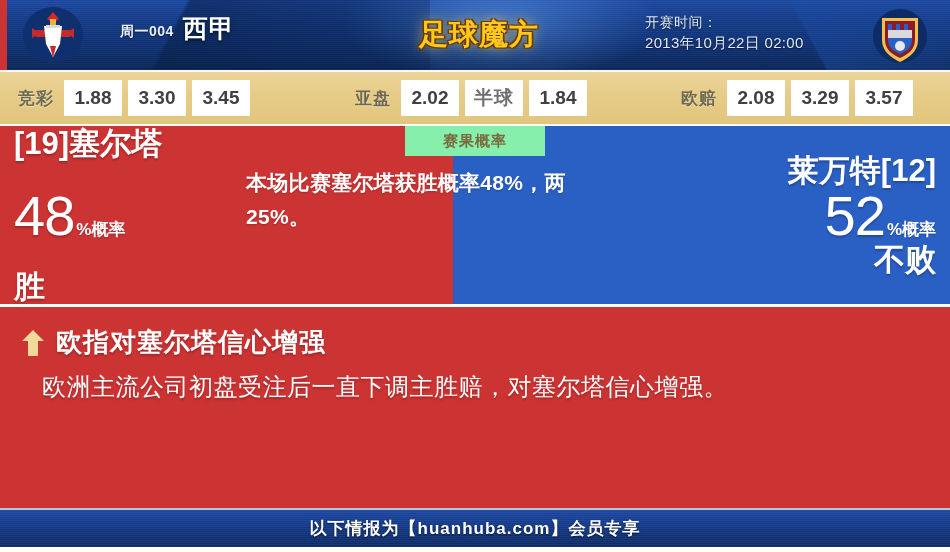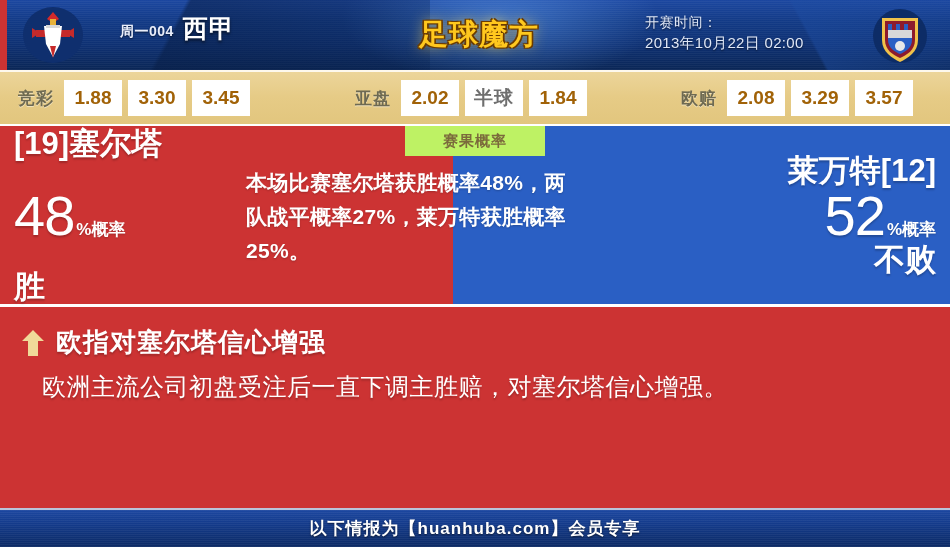--- a/index.html
+++ b/index.html
@@ -83,40 +83,40 @@
   .og-jc{left:18px;}
   .og-ya{left:355px;}
   .og-op{left:681px;}
   .odds-label{
     font-size:17px;font-weight:bold;color:#6e6a52;letter-spacing:1px;
     margin-right:4px;text-shadow:0 1px 0 rgba(255,255,255,.45);
   }
   .odds-cell{
     min-width:58px;height:36px;background:#ffffff;
     display:flex;align-items:center;justify-content:center;
-    font-size:19px;font-weight:bold;color:#a16207;
+    font-size:19px;font-weight:bold;color:#404040;
     padding:0 6px;box-sizing:border-box;
   }
   .odds-cell.cn{color:#6f6f6f;letter-spacing:1px;}
 
   
   .prob{
     position:relative;width:950px;height:180px;
     border-top:2px solid #ffffff;box-sizing:border-box;
     background:#ffffff;
   }
   .prob-red{
     position:absolute;left:0;top:0;width:453px;height:178px;background:#cc3333;
   }
   .prob-blue{
     position:absolute;left:453px;top:0;width:497px;height:178px;background:#2a5fc4;
   }
   .tab{
     position:absolute;left:405px;top:0;width:140px;height:30px;
-    background:#bef264;z-index:5;
+    background:#86efac;z-index:5;
     display:flex;align-items:center;justify-content:center;
   }
   .tab-text{font-size:15px;font-weight:bold;color:#7b6a3c;letter-spacing:1px;}
 
   .side{
     position:absolute;top:0;height:178px;z-index:3;color:#fff;
     display:flex;flex-direction:column;justify-content:center;
     box-sizing:border-box;
   }
   .side-home{left:0;width:230px;padding:0 0 0 14px;align-items:flex-start;text-align:left;justify-content:space-between;}
@@ -269,21 +269,20 @@
       <div class="team-name">[19]塞尔塔</div>
       <div class="pct-line">
         <span class="pct-num">48</span>
         <span class="pct-suffix">%概率</span>
       </div>
       <div class="outcome">胜</div>
     </div>
 
     <div class="summary">
       <div>本场比赛塞尔塔获胜概率48%，两</div>
-      <div>队战平概率27%，莱万特获胜概率</div>
       <div>25%。</div>
     </div>
 
     <div class="side side-away">
       <div class="team-name">莱万特[12]</div>
       <div class="pct-line">
         <span class="pct-num">52</span>
         <span class="pct-suffix">%概率</span>
       </div>
       <div class="outcome">不败</div>

